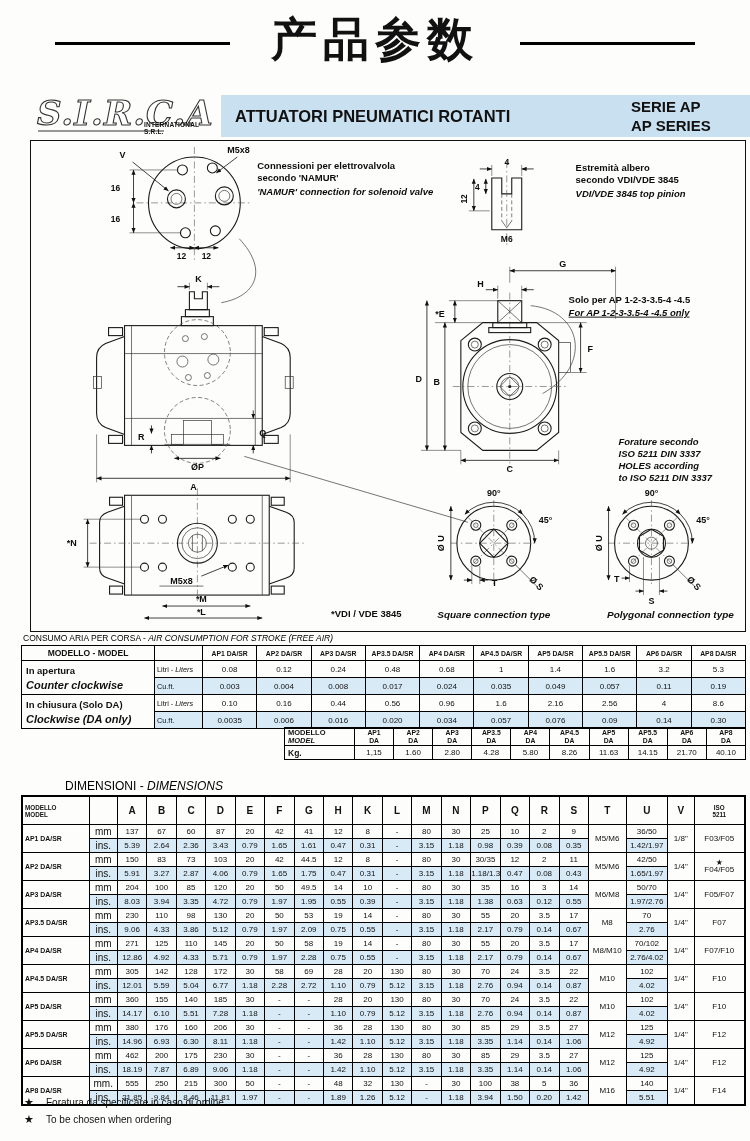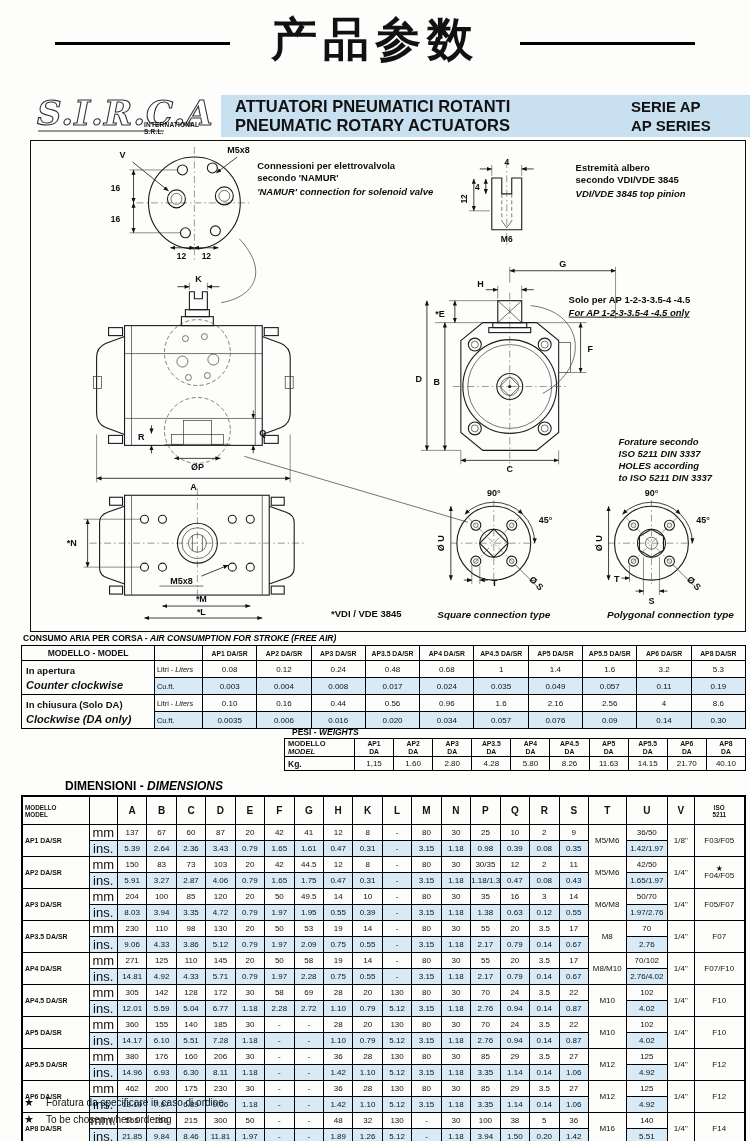--- a/index.html
+++ b/index.html
@@ -29,21 +29,21 @@
   svg .ext{stroke:#333;stroke-width:.55;}
   svg .dima{marker-start:url(#ah);marker-end:url(#ah);}
   svg text{fill:#0d0d0d;}
   svg .lbl{font:bold 9px "Liberation Sans",sans-serif;}
   svg .num{font:bold 8.5px "Liberation Sans",sans-serif;}
   svg .note{font:bold 9.5px "Liberation Sans",sans-serif;}
   svg .iti{font-style:italic;}
   svg .cap{font:italic bold 10px "Liberation Sans",sans-serif;}
   svg .logotext{font:italic bold 34px "DejaVu Serif",serif;fill:#fff;stroke:#333;stroke-width:1.1;letter-spacing:1px;}
   
-  .sec-title{font-weight:bold;color:#000;}
+  .sec-title{font-weight:normal;color:#000;}
   .sec-title .iti{font-style:italic;}
   
   .air-sec{position:absolute;top:633px;left:21px;width:725px;}
   .air-sec .sec-title{font-size:8.5px;margin:0 0 2px 2px;}
   table{border-collapse:collapse;table-layout:fixed;width:100%;}
   .air td,.air th{border:1.2px solid #000;padding:0;text-align:center;overflow:hidden;margin-top:20px;}
   .air th{height:14px;font-size:6.8px;font-weight:bold;}
   .air th.cornr{font-size:8.5px;}
   .air td{height:16px;font-size:8px;}
   .air td.albl{text-align:left;padding-left:4px;}
@@ -64,21 +64,21 @@
   
   .dim-sec{position:absolute;top:779px;left:21px;width:725px;}
   .dim-sec .sec-title{font-size:12px;margin:0 0 2px 0;padding-left:44px;}
   .dims td,.dims th{border:1px solid #000;padding:0;text-align:center;overflow:hidden;}
   .dims{border:2px solid #000;}
   .dims thead th{height:27px;font-size:10px;font-weight:bold;}
   .dims thead th.cornr{font-size:6.3px;line-height:7px;text-align:left;padding-left:2px;}
   .dims thead th.isoh{font-size:6.3px;line-height:7px;}
   .dims tbody th.dmodel{font-size:6.9px;font-weight:bold;text-align:left;padding-left:2px;background:#fdfdfb;}
   .dims tbody td{font-size:8px;height:13px;}
-  .dims tbody td.dunit{font-size:13px;margin-top:40px;}
+  .dims tbody td.dunit{font-size:10px;margin-top:40px;}
   .dims tbody tr.gsep th,.dims tbody tr.gsep td{border-top:1.8px solid #000;}
   .dims td .star{font-size:8px;line-height:6px;}
   .dims td .isoval{line-height:8px;}
   
   .foot{position:absolute;top:1094px;left:24px;font-size:10px;line-height:17px;}
   .foot .mk{display:inline-block;width:22px;font-size:11px;}
 </style>
 </head>
 <body>
 
@@ -94,21 +94,20 @@
     <div class="logo">
       <svg width="183" height="42" viewBox="0 0 183 42">
         <text x="1" y="30" class="logotext">S.I.R.C.A</text>
         <path d="M2,36 H128" stroke="#333" stroke-width="1.2" fill="none"></path>
       </svg>
       <span class="logo-sub">INTERNATIONAL S.R.L.</span>
     </div>
     <div class="hbar">
       <div class="titles">
         <div>ATTUATORI PNEUMATICI ROTANTI</div>
-        <div>PNEUMATIC ROTARY ACTUATORS</div>
       </div>
       <div class="series">
         <div>SERIE AP</div>
         <div>AP SERIES</div>
       </div>
     </div>
   </div>
 
   <div class="draw">
     <svg width="713" height="489" viewBox="0 0 713 490">
@@ -483,23 +482,20 @@
             <td class="blue">0.076</td>
             <td class="blue">0.09</td>
             <td class="blue">0.14</td>
             <td class="blue">0.30</td>
           </tr>
         </tbody>
     </table>
   </div>
 
   <div class="wt-sec">
-    <div class="sec-title">
-      <span>PESI - </span><span class="iti">WEIGHTS</span>
-    </div>
     <table class="wt">
       <colgroup>
           <col style="width:70px">
           <col>
           <col>
           <col>
           <col>
           <col>
           <col>
           <col>
@@ -841,21 +837,21 @@
             <td>17</td>
             <td rowspan="2">M8/M10</td>
             <td>70/102</td>
             <td rowspan="2">1/4"</td>
             <td rowspan="2">
               <div class="isoval">F07/F10</div>
             </td>
           </tr>
           <tr>
             <td class="dunit blue">ins.</td>
-            <td class="blue">14.81</td>
+            <td class="blue">12.86</td>
             <td class="blue">4.92</td>
             <td class="blue">4.33</td>
             <td class="blue">5.71</td>
             <td class="blue">0.79</td>
             <td class="blue">1.97</td>
             <td class="blue">2.28</td>
             <td class="blue">0.75</td>
             <td class="blue">0.55</td>
             <td class="blue">-</td>
             <td class="blue">3.15</td>

